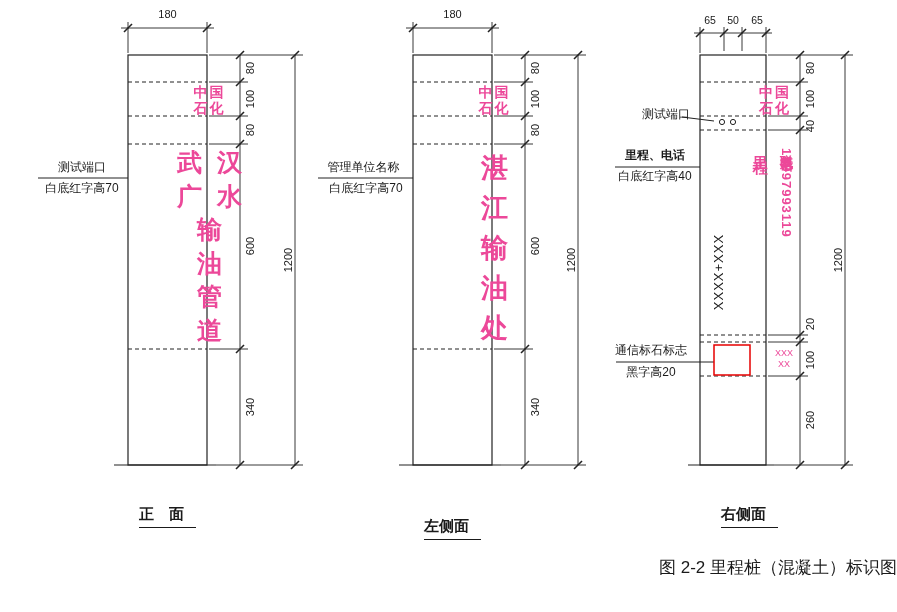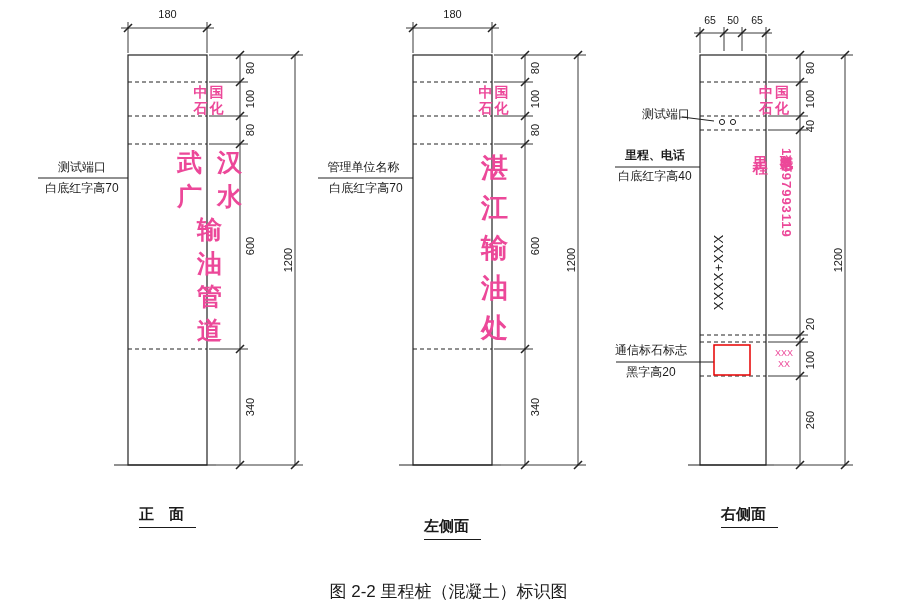--- a/index.html
+++ b/index.html
@@ -239,15 +239,15 @@
   <div class="txt dim rot" style="left:790px;top:61px;">80</div>
   <div class="txt dim rot" style="left:790px;top:92px;">100</div>
   <div class="txt dim rot" style="left:790px;top:119px;">40</div>
   <div class="txt dim rot" style="left:790px;top:317px;">20</div>
   <div class="txt dim rot" style="left:790px;top:353px;">100</div>
   <div class="txt dim rot" style="left:790px;top:413px;">260</div>
   <div class="txt dim rot" style="left:818px;top:253px;">1200</div>
 
   <div class="txt viewtitle" style="left:721px;top:505px;width:57px;">右侧面</div>
 
-  <div class="txt caption" style="top:582px;">图 2-2 里程桩（混凝土）标识图</div>
+  <div class="txt caption" style="top:558px;text-align:right;">图 2-2 里程桩（混凝土）标识图</div>
 
 </div>
 
 </body></html>

